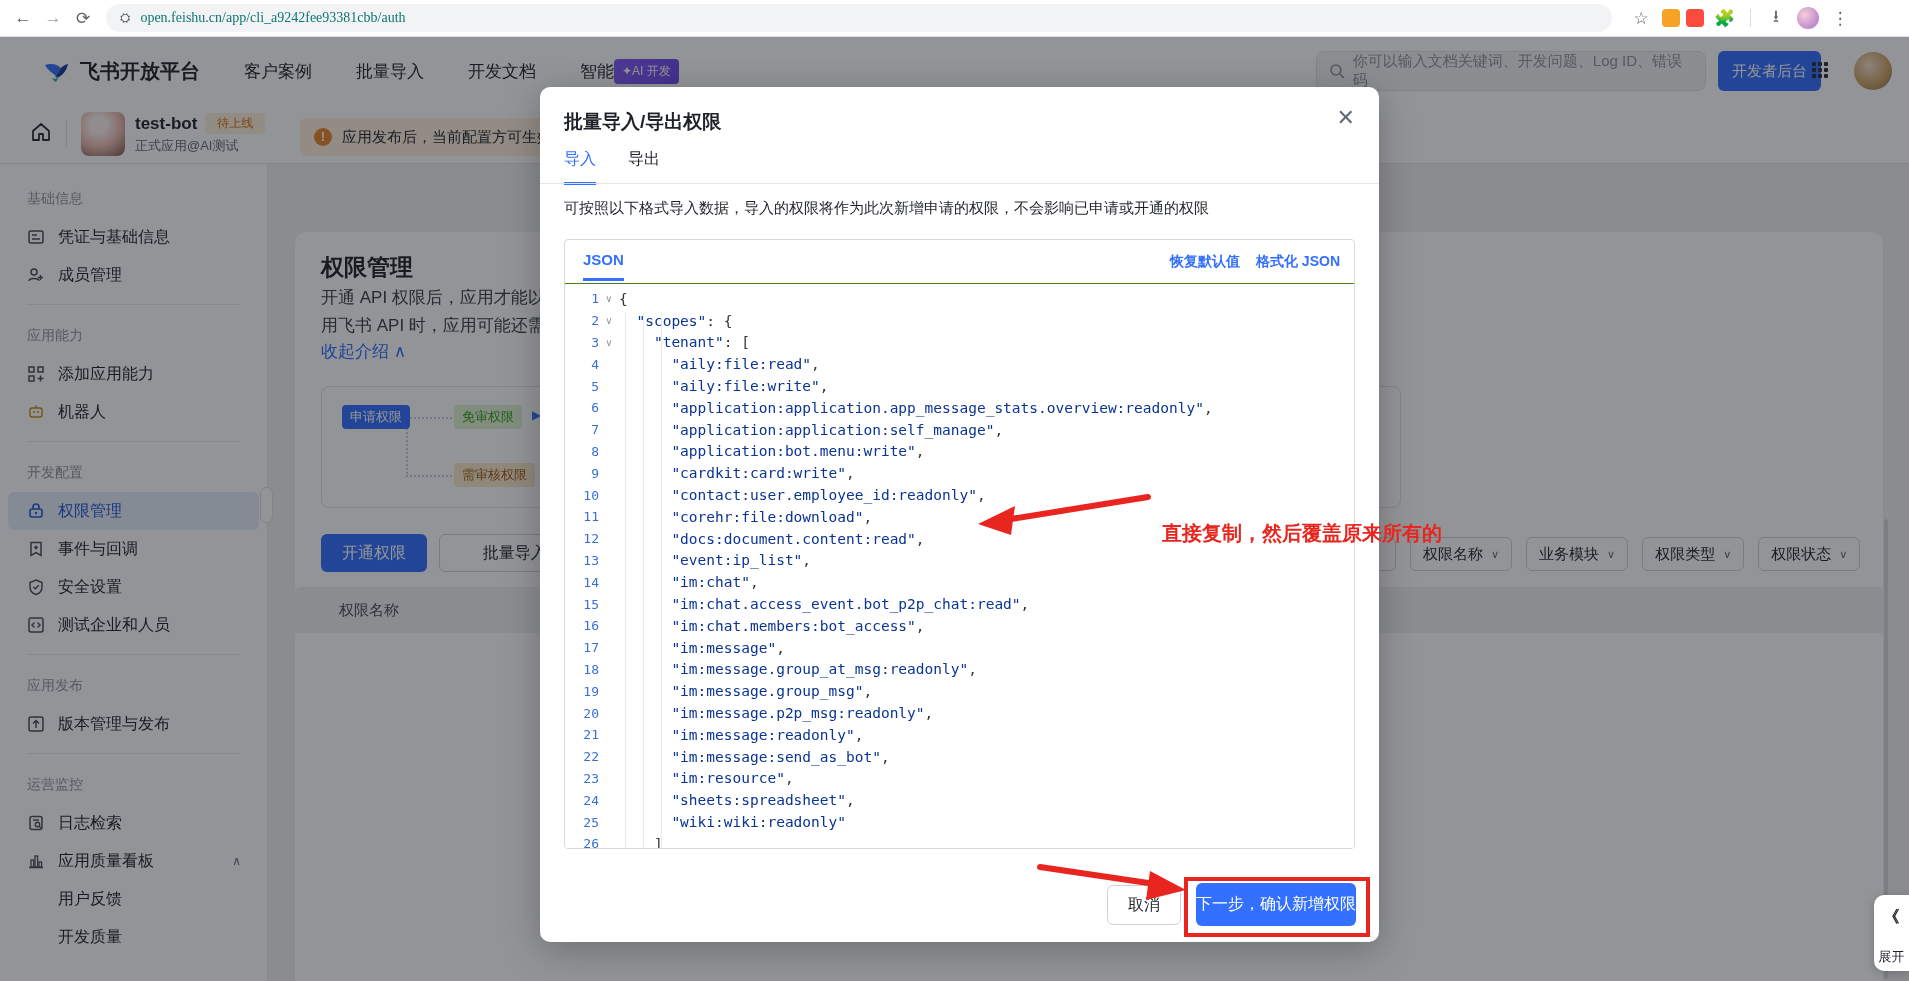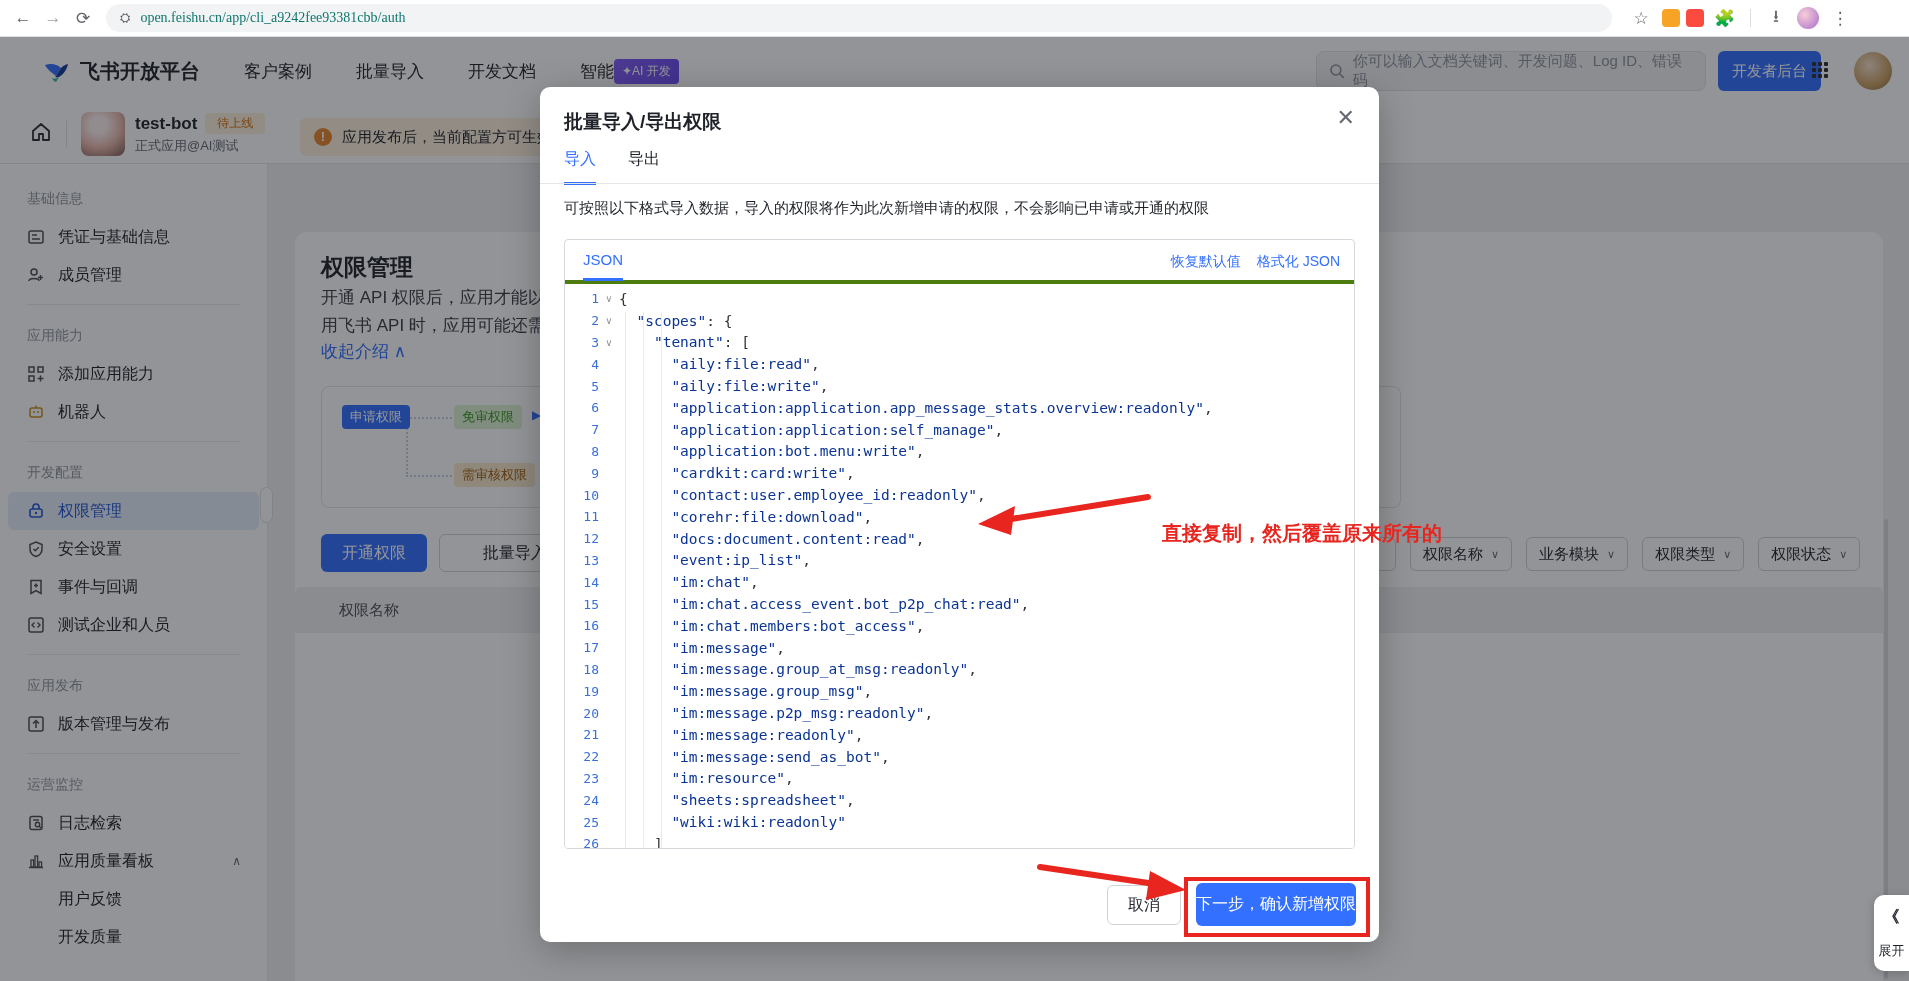--- a/index.html
+++ b/index.html
@@ -122,21 +122,21 @@
            border-radius:10px; box-shadow:0 8px 36px rgba(0,0,0,0.25); z-index:100; }
   .modal-title { position:absolute; left:24px; top:22px; font-size:19px; font-weight:bold; color:#1f2329; }
   .modal-close { position:absolute; right:24px; top:20px; font-size:22px; color:#646a73; cursor:pointer; line-height:1; }
   .tabs { position:absolute; left:24px; top:62px; display:flex; gap:32px; }
   .tab { font-size:16px; color:#1f2329; cursor:pointer; padding-bottom:12px; }
   .tab.active { color:#3370ff; border-bottom:3px solid #3370ff; }
   .tabs-divider { position:absolute; left:0; top:96px; width:839px; height:1px; background:#e5e6e9; }
   .modal-desc { position:absolute; left:24px; top:112px; font-size:15px; color:#1f2329; white-space:nowrap; }
   .editor { position:absolute; left:24px; top:152px; width:791px; height:610px; border:1px solid #d5d8dc;
             border-radius:4px; overflow:hidden; }
-  .ed-head { position:relative; height:44px; border-bottom:4px solid #4d7c0f; }
+  .ed-head { position:relative; height:44px; border-bottom:1px solid #4d7c0f;font-weight:bold; }
   .ed-tab { position:absolute; left:18px; top:11px; font-size:15px; color:#3370ff; padding-bottom:10px;
             border-bottom:3px solid #3370ff; cursor:pointer; }
   .ed-actions { position:absolute; right:14px; top:13px; display:flex; gap:16px; }
   .ed-actions span { font-size:14px; color:#3370ff; cursor:pointer; }
   .code-area { position:relative; height:565px; overflow:hidden; padding-top:4px; background:#fff; }
   .code-line { display:flex; height:21.8px; align-items:center; }
   .code-line .ln { width:34px; text-align:right; color:#3a6fd8; font-size:13px; flex:none;
                    font-family:"DejaVu Sans Mono",monospace; }
   .code-line .fold { width:20px; text-align:center; color:#8f959e; font-size:10px; flex:none; cursor:pointer; }
   .code-line .ctext { font-family:"DejaVu Sans Mono","Liberation Mono",monospace; font-size:14.5px;
@@ -145,21 +145,21 @@
   .iguide { position:absolute; top:28px; bottom:0; width:1px; background:#e7eaee; }
 
   .modal-cancel { position:absolute; left:567px; top:798px; width:74px; height:40px; font-size:16px; }
   .modal-next { position:absolute; left:656px; top:796px; width:160px; height:43px; font-size:16px; }
 
   
   .expand-card { position:absolute; left:1874px; top:895px; width:35px; height:76px; background:#fff;
                  border-radius:10px 0 0 10px; box-shadow:0 2px 10px rgba(0,0,0,0.2); z-index:110;
                  display:flex; flex-direction:column; align-items:center; padding-top:12px; cursor:pointer; }
   .expand-card .chevs { font-size:16px; font-weight:bold; color:#1f2329; }
-  .expand-card .xl { font-size:13px; color:#1f2329; margin-top:14px;text-align:right; }
+  .expand-card .xl { font-size:13px; color:#1f2329; margin-top:20px;text-align:right; }
 
   
   .anno { position:absolute; left:0; top:0; width:1909px; height:981px; z-index:150; pointer-events:none; }
   .anno-text { position:absolute; left:1162px; top:520px; font-size:20px; font-weight:bold; color:#e8251f; white-space:nowrap; }
   .red-box { position:absolute; left:1184px; top:877px; width:186px; height:60px; border:4px solid #e8251f; }
   svg.arrows { position:absolute; left:0; top:0; width:1909px; height:981px; }
 </style>
 </head>
 <body>
 
@@ -300,35 +300,35 @@
             <rect x="3" y="7" width="12" height="8" rx="2" fill="none" stroke="currentColor" stroke-width="1.6"></rect>
             <path d="M6 7 V5 a3 3 0 0 1 6 0 v2" fill="none" stroke="currentColor" stroke-width="1.6"></path>
             <circle cx="9" cy="11" r="1.2" fill="currentColor"></circle>
           </svg>
         </span>
         <span class="lbl">权限管理</span>
       </div>
       <div class="side-item">
         <span class="ic">
           <svg width="18" height="18" viewBox="0 0 18 18">
-            <path d="M9 2 L15 4.5 V9 C15 13 12 15.5 9 16.5 C6 15.5 3 13 3 9 V4.5 Z" fill="none" stroke="currentColor" stroke-width="1.5"></path>
-            <path d="M6.5 9 L8.3 10.8 L11.8 7.3" fill="none" stroke="currentColor" stroke-width="1.5"></path>
-          </svg>
-        </span>
-        <span class="lbl">安全设置</span>
-      </div>
-      <div class="side-item">
-        <span class="ic">
-          <svg width="18" height="18" viewBox="0 0 18 18">
             <path d="M4 2.5 H14 V15.5 L9 12.5 L4 15.5 Z" fill="none" stroke="currentColor" stroke-width="1.5"></path>
             <line x1="9" y1="5.5" x2="9" y2="9.5" stroke="currentColor" stroke-width="1.5"></line>
             <line x1="7" y1="7.5" x2="11" y2="7.5" stroke="currentColor" stroke-width="1.5"></line>
           </svg>
         </span>
         <span class="lbl">事件与回调</span>
+      </div>
+      <div class="side-item">
+        <span class="ic">
+          <svg width="18" height="18" viewBox="0 0 18 18">
+            <path d="M9 2 L15 4.5 V9 C15 13 12 15.5 9 16.5 C6 15.5 3 13 3 9 V4.5 Z" fill="none" stroke="currentColor" stroke-width="1.5"></path>
+            <path d="M6.5 9 L8.3 10.8 L11.8 7.3" fill="none" stroke="currentColor" stroke-width="1.5"></path>
+          </svg>
+        </span>
+        <span class="lbl">安全设置</span>
       </div>
       <div class="side-item">
         <span class="ic">
           <svg width="18" height="18" viewBox="0 0 18 18">
             <rect x="2" y="2" width="14" height="14" rx="2" fill="none" stroke="currentColor" stroke-width="1.5"></rect>
             <path d="M7.5 6.5 L5 9 L7.5 11.5 M10.5 6.5 L13 9 L10.5 11.5" fill="none" stroke="currentColor" stroke-width="1.4"></path>
           </svg>
         </span>
         <span class="lbl">测试企业和人员</span>
       </div>

